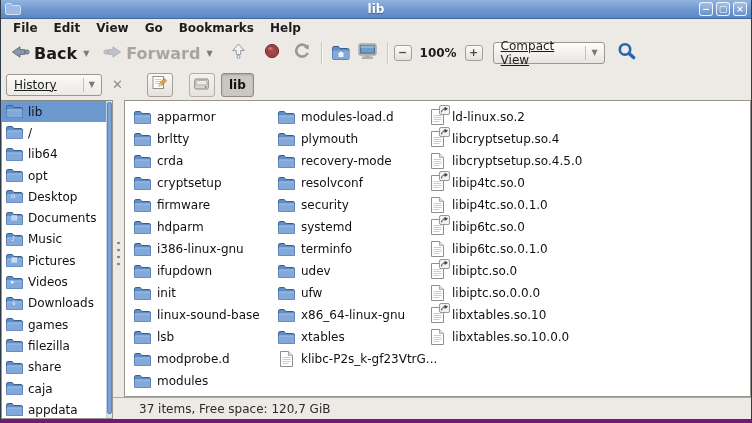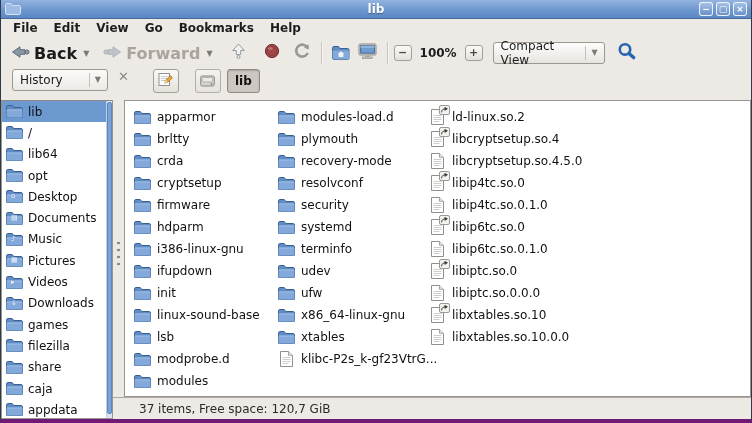--- a/index.html
+++ b/index.html
@@ -41,24 +41,24 @@
   .sqbtn{
     width:18px; height:16px; border:1px solid #a39f97; border-radius:3px;
     background:linear-gradient(#fbfaf8,#e4e1db); font-size:11px; line-height:13px;
     text-align:center; color:#4a4a4a; font-weight:bold;
   }
   .zoom-lbl{ font-size:12px; font-weight:bold; margin:0 8px; color:#1c1c1c; }
   .combo{
     display:flex; align-items:center; height:22px; border:1px solid #9c9890; border-radius:3px;
     background:linear-gradient(#fdfdfc,#e8e5e0); padding:0 4px 0 7px; gap:6px;
   }
-  .combo .cv{ font-size:12px; color:#1c1c1c; }
+  .combo .cv{ font-size:12px; color:#1c1c1c;text-decoration:underline; }
   .combo .caret{ border-left:1px solid #c4c0b8; padding-left:5px; height:14px; line-height:14px; }
   
-  .subbar{ height:31px; display:flex; padding:0 11px; gap:6px; background:#edeae6; }
+  .subbar{ height:31px; display:flex; align-items:center; padding:0 5px; gap:6px; background:#edeae6; }
   .xbtn{ font-size:13px; font-weight:bold; color:#8d8a84; padding:0 4px; }
   .flatbtn{
     width:26px; height:24px; border:1px solid #a39f97; border-radius:3px;
     background:linear-gradient(#fbfaf8,#e4e1db); display:flex; align-items:center; justify-content:center;
   }
   .pathseg{
     height:24px; padding:0 7px; display:flex; align-items:center; border-radius:3px;
     font-size:12px; font-weight:bold; color:#111;
   }
   .pathseg.active{ background:#ccc8c1; border:1px solid #8f8b83; box-shadow:inset 0 1px 2px rgba(0,0,0,.2); }

